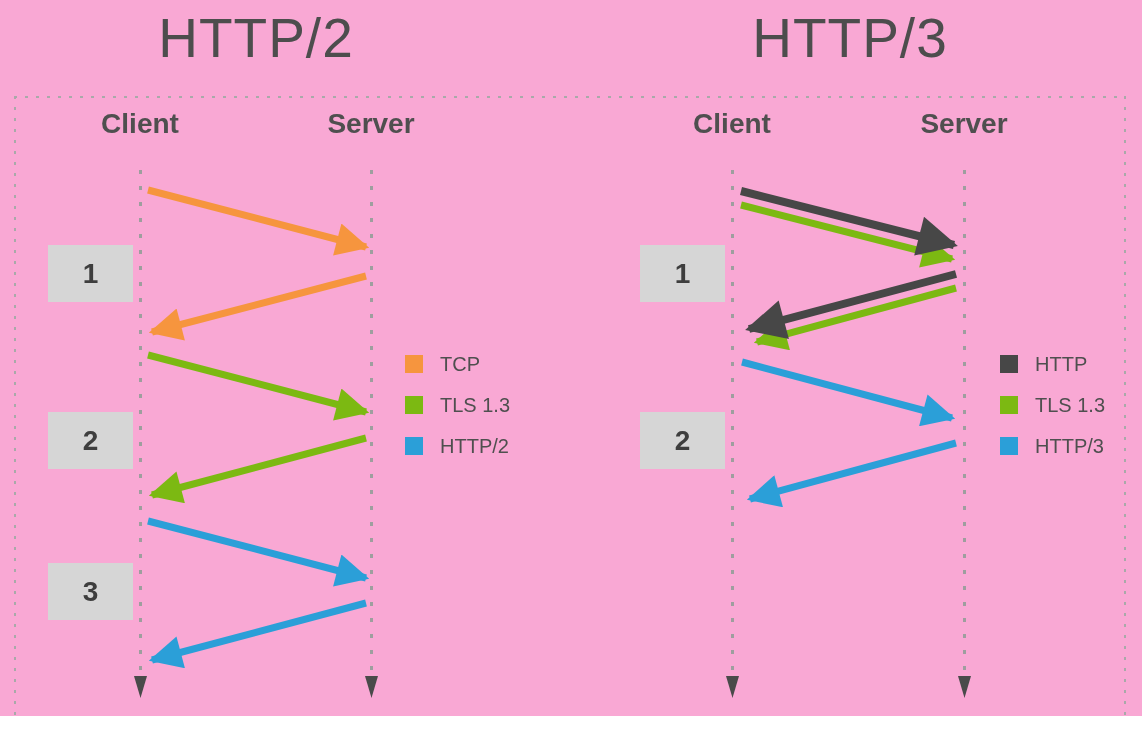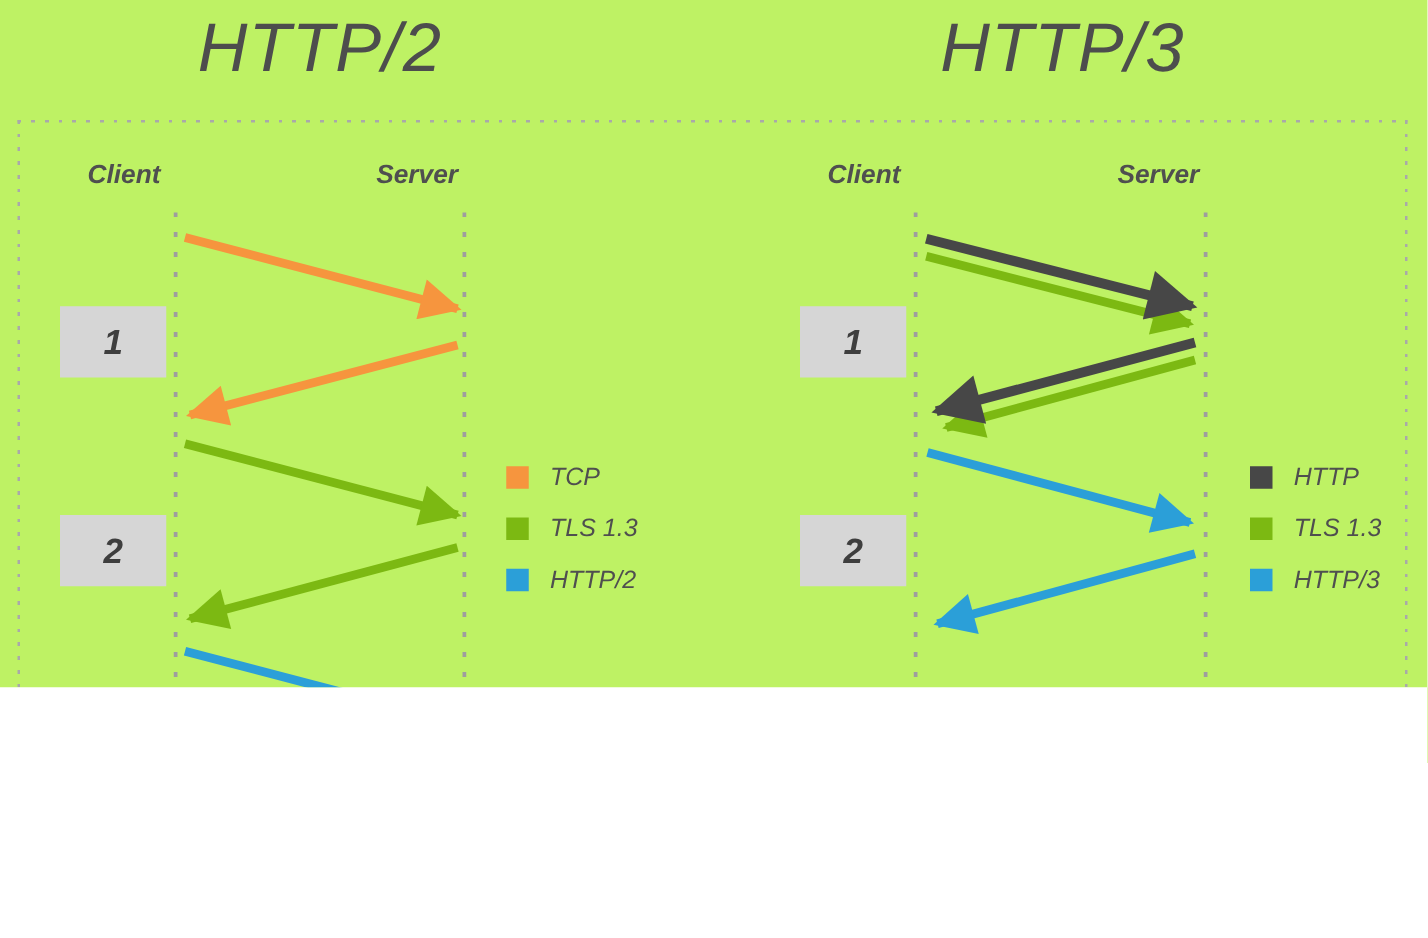--- a/index.html
+++ b/index.html
@@ -4,24 +4,23 @@
 <style>
   html, body {
     margin: 0;
     padding: 0;
     background: #ffffff;
     font-family: "Liberation Sans", sans-serif;
   }
   .page {
     position: relative;
     width: 1142px;
-    height: 550px;
-    background: #bef264;
+    height: 716px;
+    background: #f9a8d4;
     overflow: hidden;
-    font-style: italic;
   }
   .title {
     position: absolute;
     top: 6px;
     font-size: 55px;
     line-height: 64px;
     color: #4d4d4d;
     text-align: center;
     letter-spacing: 1px;
   }
@@ -37,23 +36,24 @@
       repeating-linear-gradient(to right,  #a9a9a9 0 3px, transparent 3px 11px),
       repeating-linear-gradient(to bottom, #a9a9a9 0 3px, transparent 3px 11px),
       repeating-linear-gradient(to bottom, #a9a9a9 0 3px, transparent 3px 11px);
     background-size: 100% 2px, 100% 2px, 2px 100%, 2px 100%;
     background-position: 0 0, 0 100%, 0 0, 100% 0;
     background-repeat: no-repeat;
   }
 
   .actor-label {
     position: absolute;
-    top: 128px;
+    top: 108px;
     width: 140px;
-    font-size: 21px;
+    text-align: center;
+    font-size: 28px;
     font-weight: 700;
     color: #4f4f4f;
   }
   .al-1 { left:  70px; }
   .al-2 { left: 301px; }
   .al-3 { left: 662px; }
   .al-4 { left: 894px; }
 
   .lifeline {
     position: absolute;
@@ -79,21 +79,21 @@
     line-height: 57px;
   }
   .rb-l { left: 48px; }
   .rb-r { left: 640px; }
   .rb-y1 { top: 245px; }
   .rb-y2 { top: 412px; }
   .rb-y3 { top: 563px; }
 
   .legend {
     position: absolute;
-    top: 372px;
+    top: 354px;
     display: flex;
     flex-direction: column;
     gap: 21px;
     text-align: center;
   }
   .lg-left  { left: 405px; }
   .lg-right { left: 1000px; }
   .legend-row {
     display: flex;
     align-items: center;

